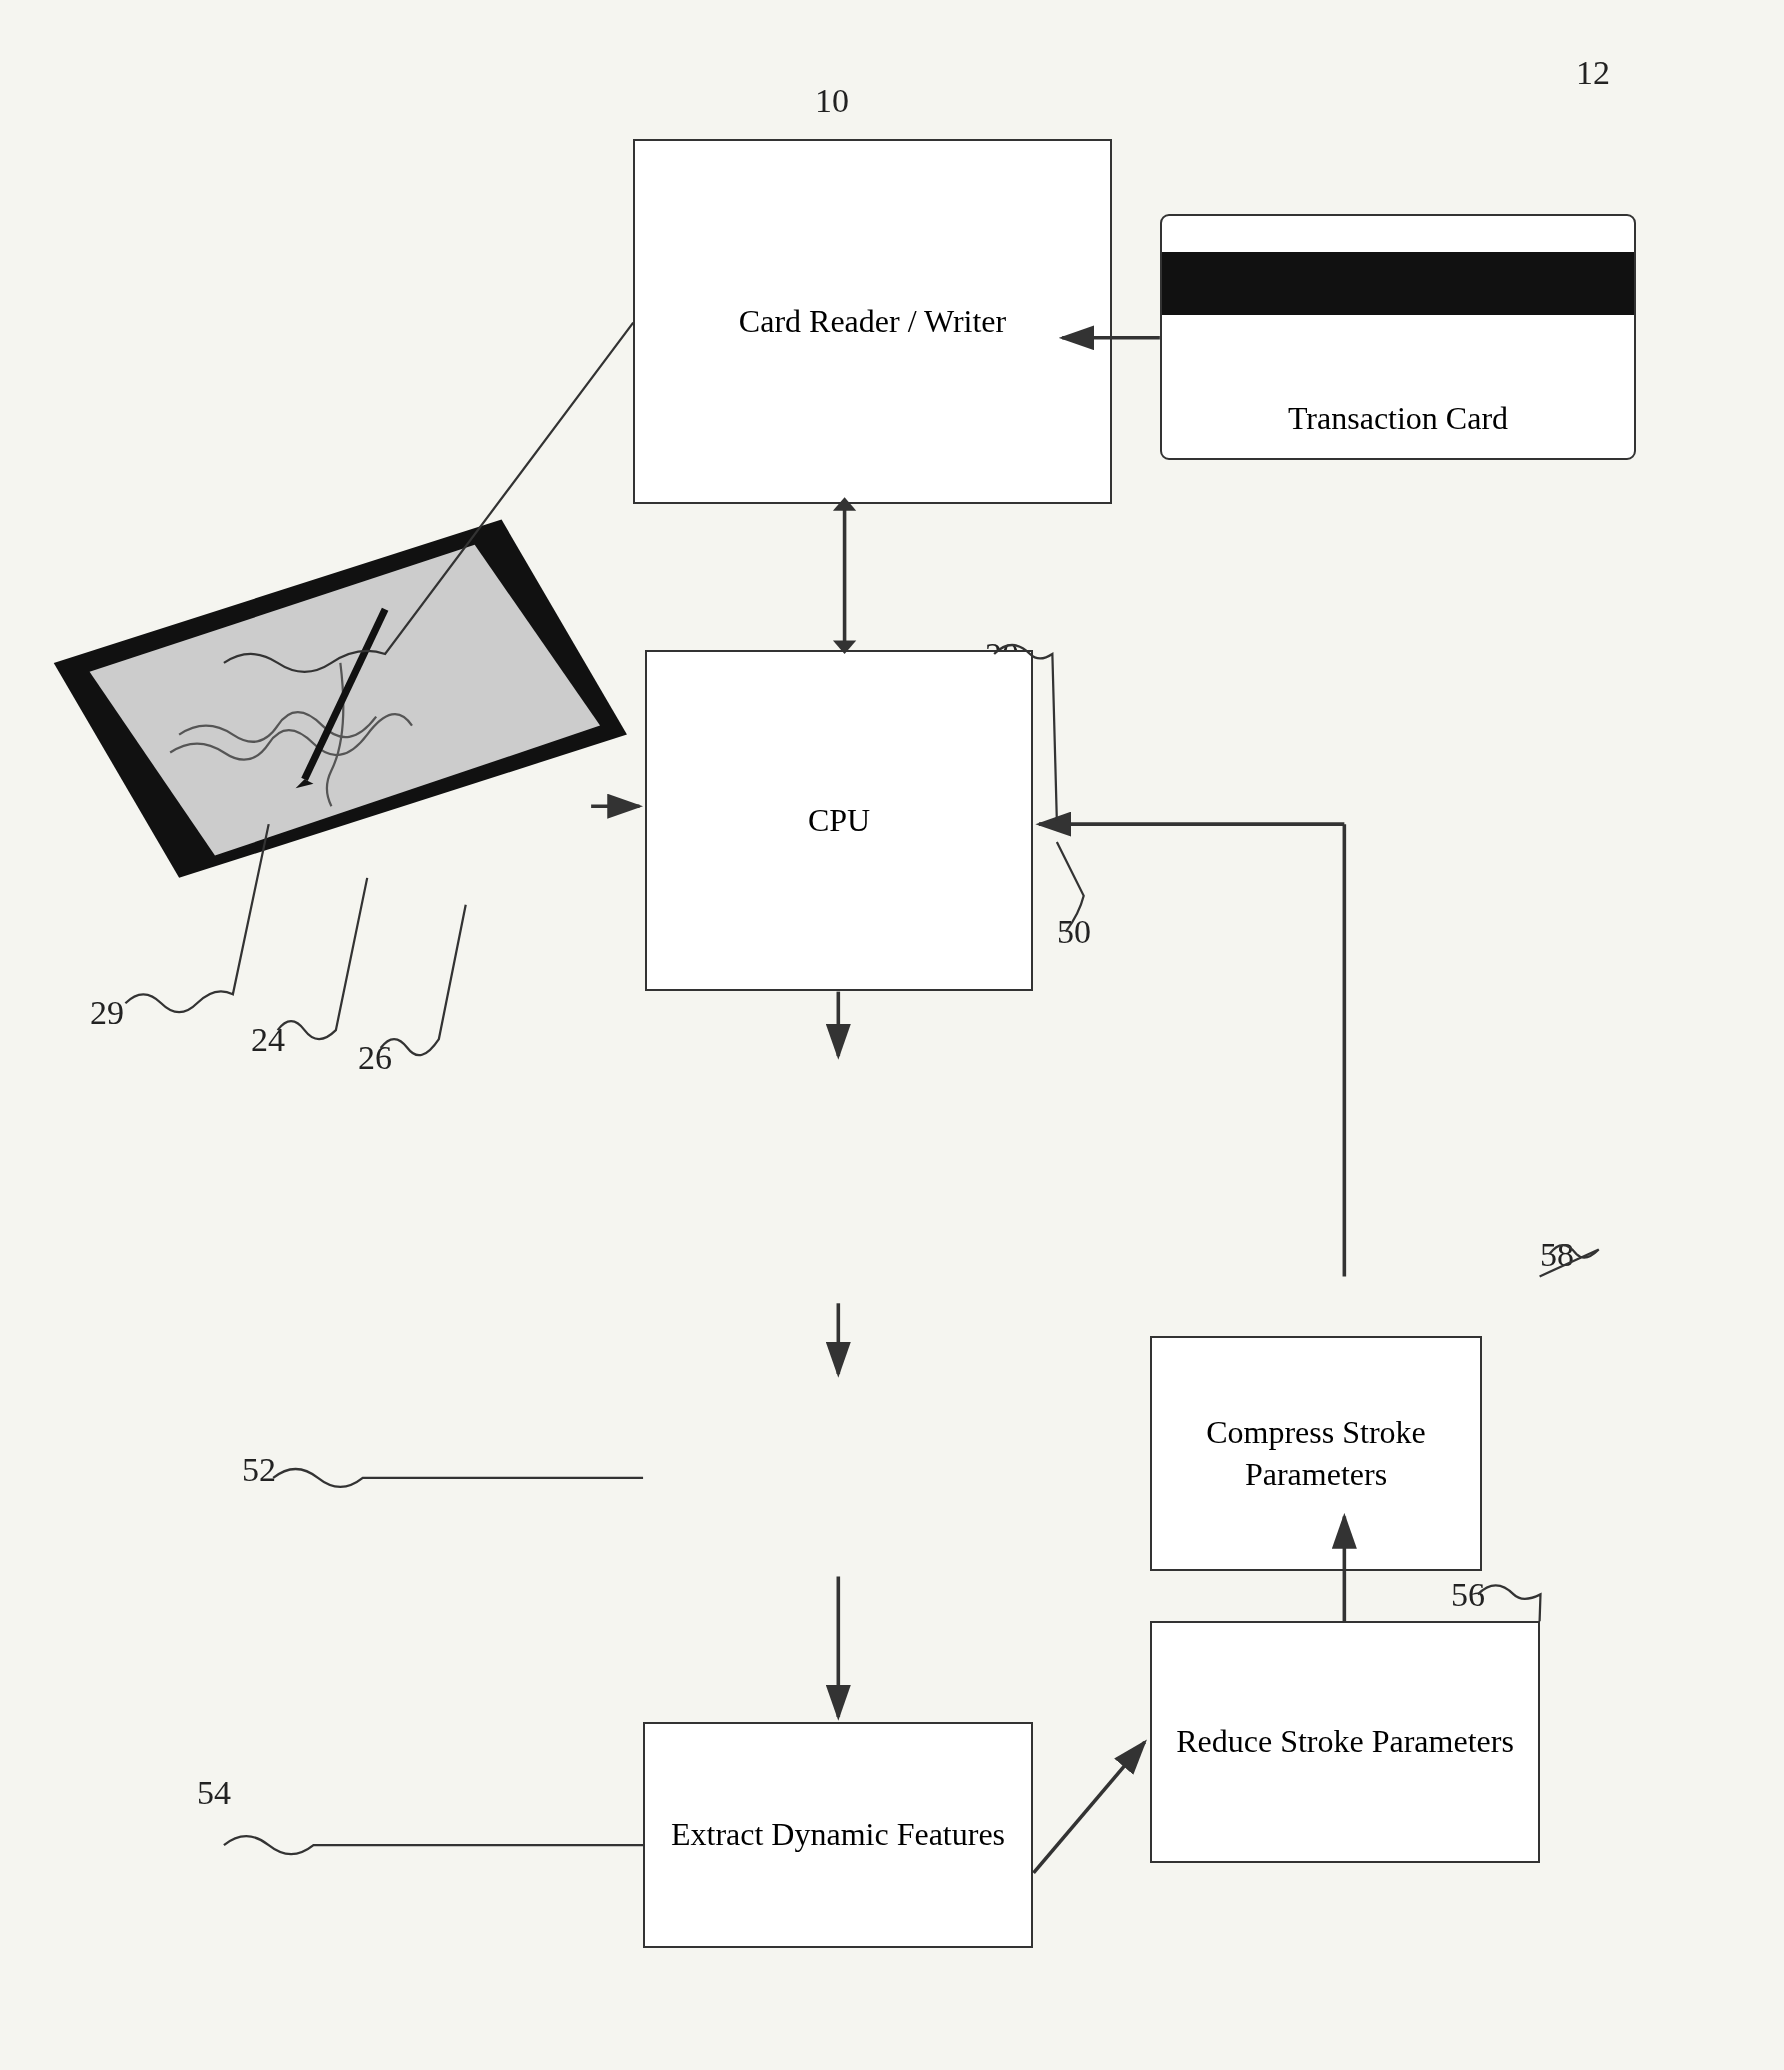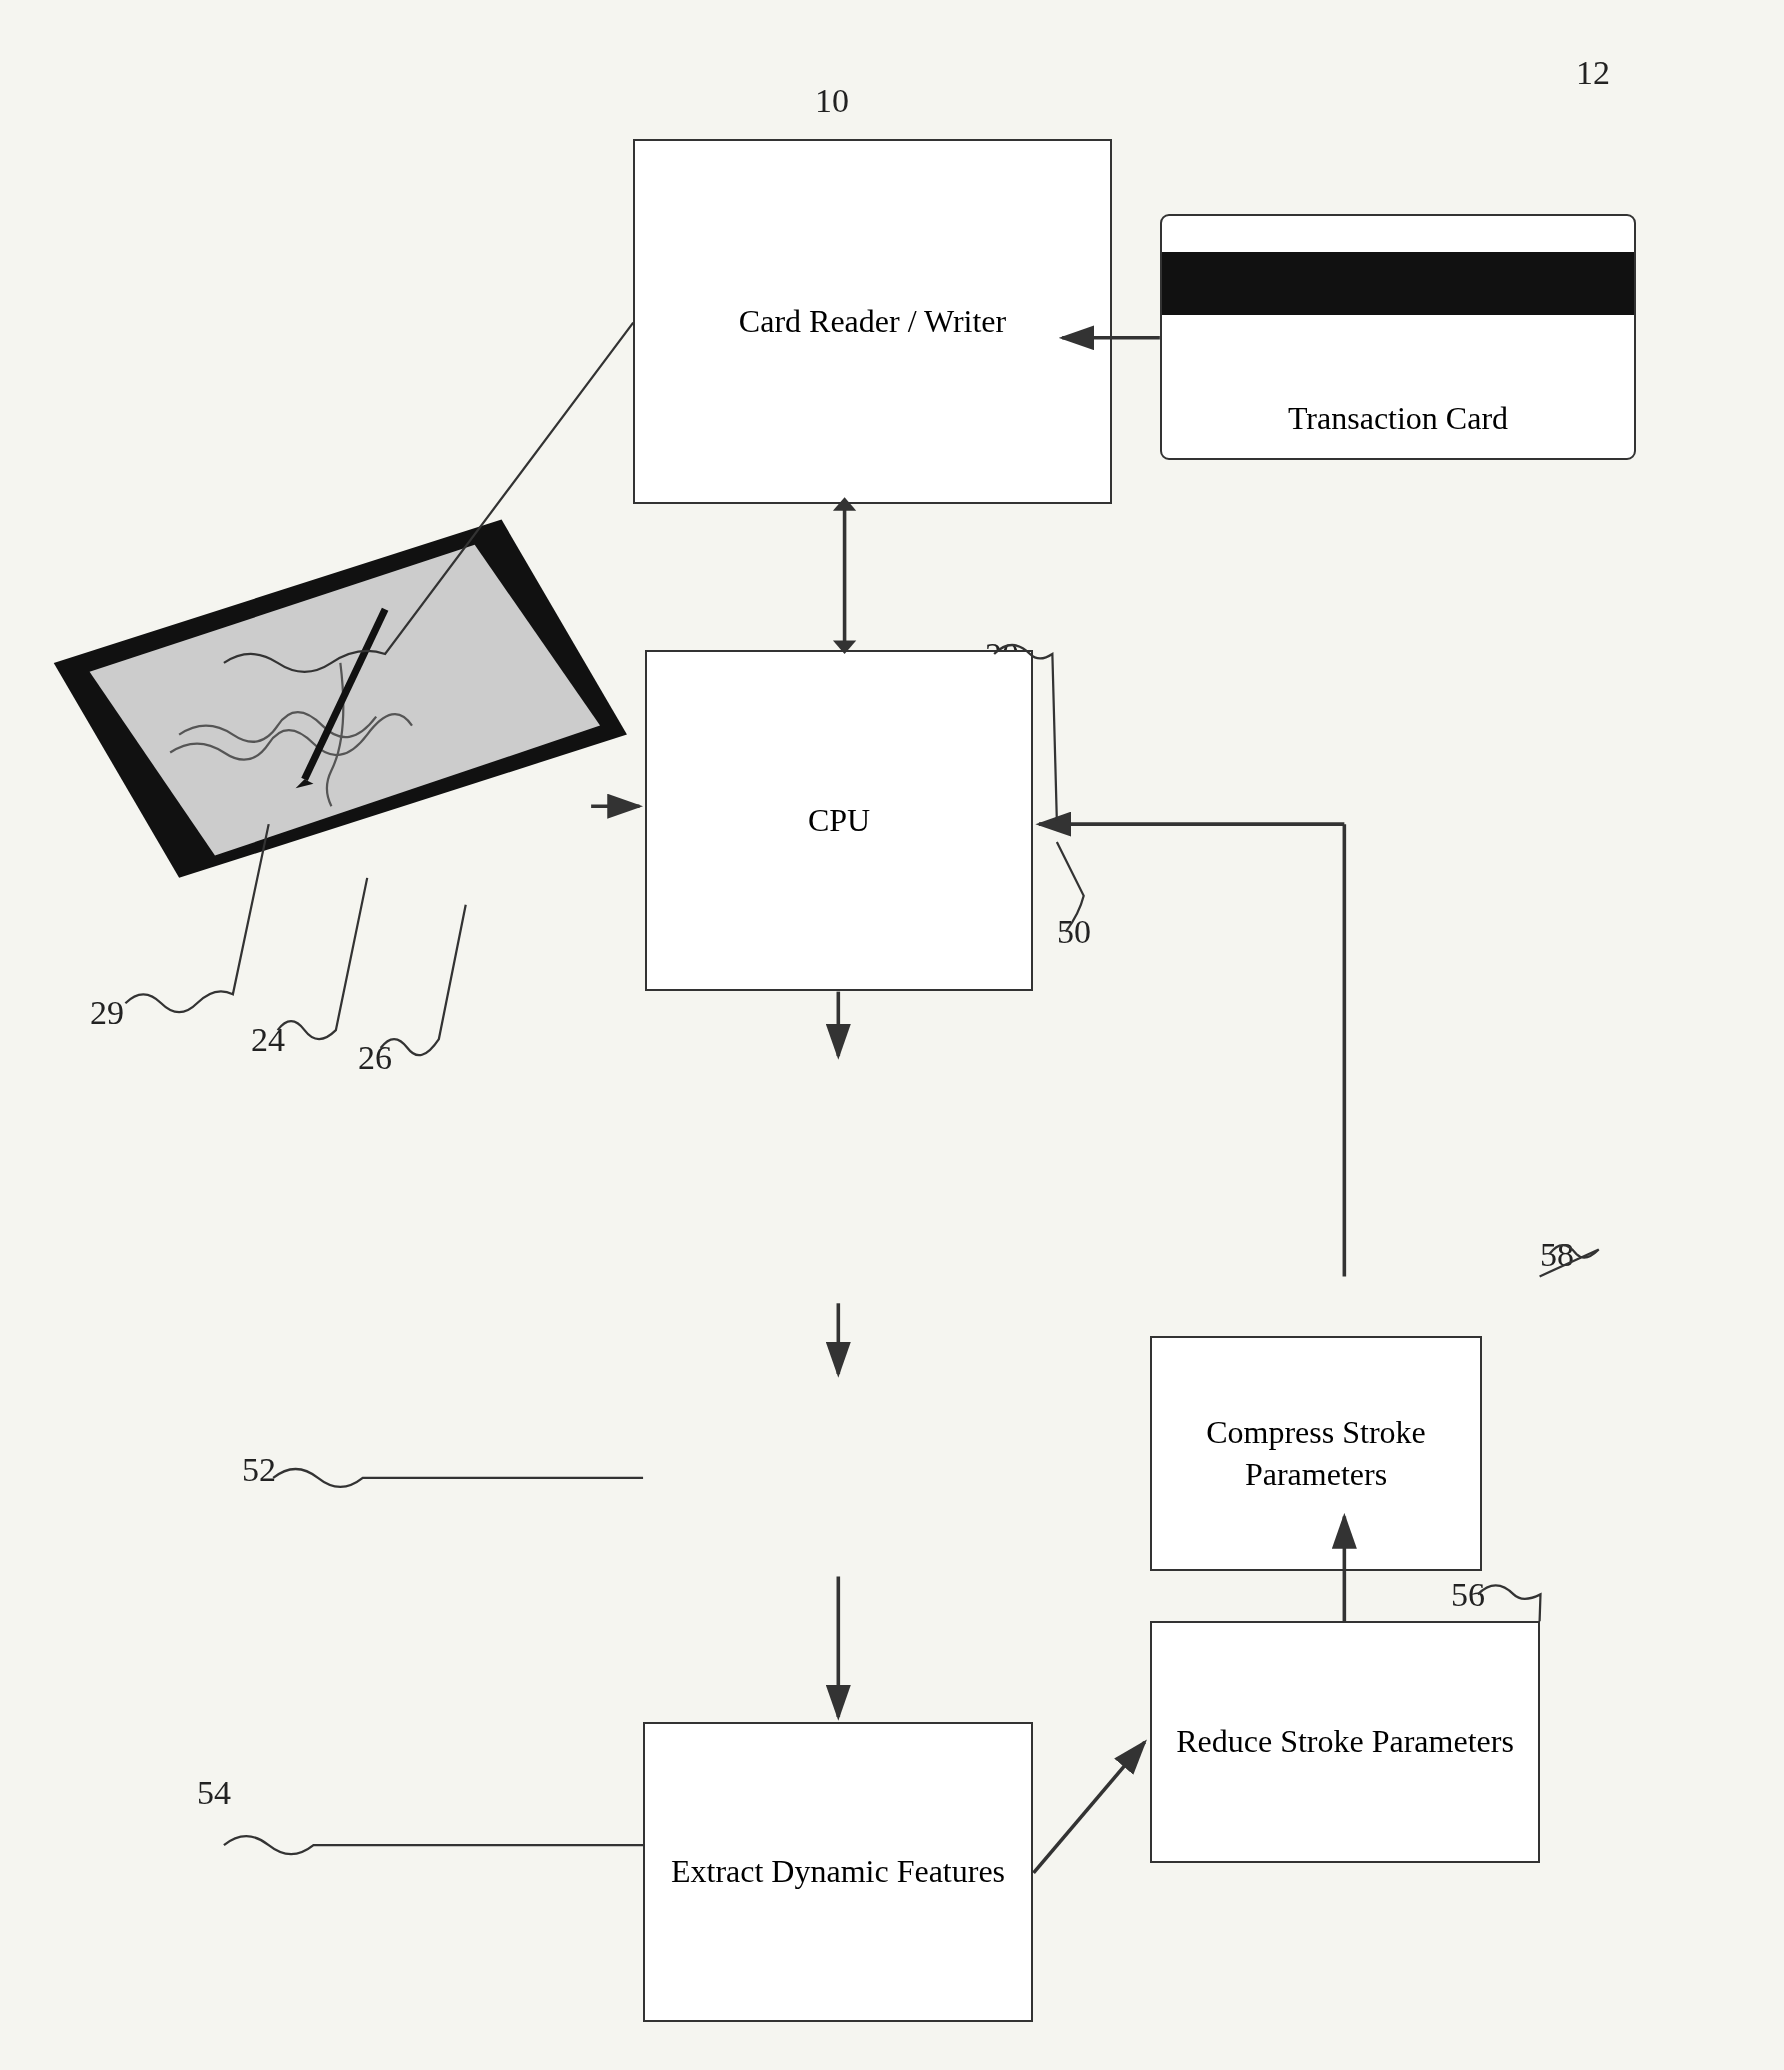--- a/index.html
+++ b/index.html
@@ -84,21 +84,21 @@
       top: 1379px;
       width: 390px;
       height: 197px;
     }
 
     
     #box-extract {
       left: 643px;
       top: 1722px;
       width: 390px;
-      height: 300px;
+      height: 226px;
     }
 
     
     #box-compress {
       left: 1150px;
       top: 1336px;
       width: 332px;
       height: 235px;
     }
 

